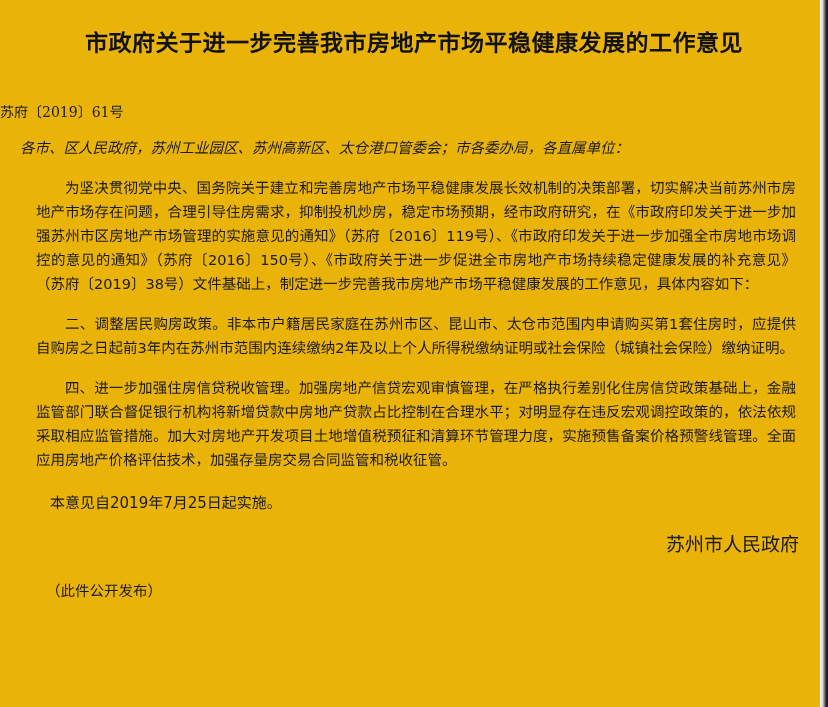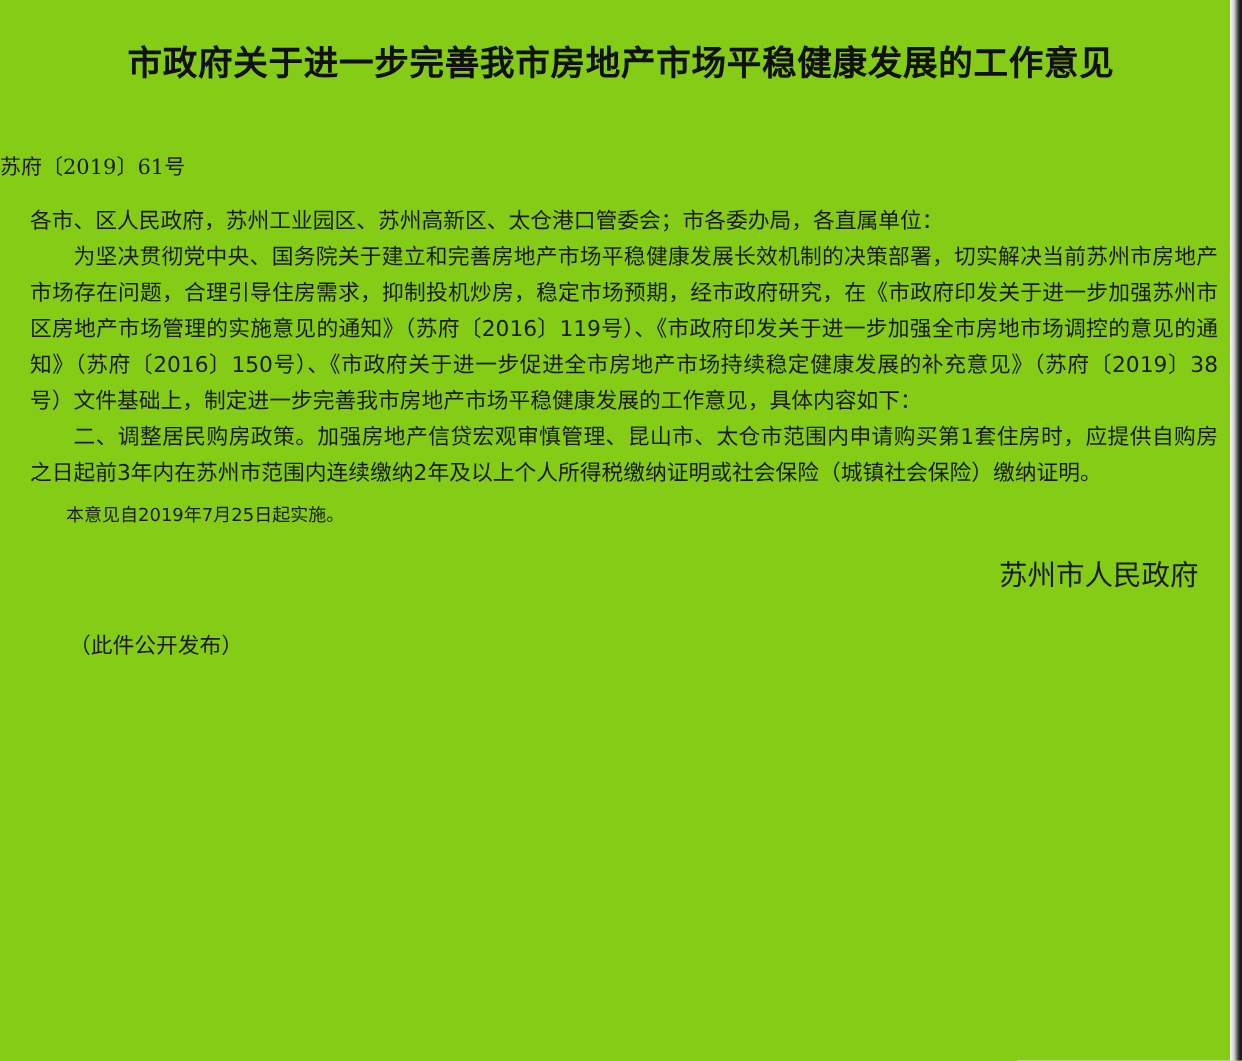--- a/index.html
+++ b/index.html
@@ -15,21 +15,21 @@
     font-family: "DejaVu Sans", "Liberation Sans", sans-serif;
     color: #1b1b1b;
     position: relative;
   }
 
   .page {
     position: relative;
     width: 828px;
     height: 707px;
     box-sizing: border-box;
-    background: #84cc16;
+    background: #eab308;
     padding: 0;
   }
 
   
   .scan-edge {
     position: absolute;
     top: 0;
     right: 0;
     width: 8px;
     height: 707px;
@@ -62,33 +62,34 @@
   .body-wrap {
     padding: 10px 16px 0 20px;
   }
 
   .addressee {
     font-size: 14.5px;
     line-height: 24px;
     text-align: justify;
     margin: 0;
     padding-top: 4px;
+    font-style: italic;
   }
 
   p.para {
     font-size: 14.5px;
     line-height: 24px;
     text-align: justify;
     text-justify: inter-ideograph;
-    margin: 0;
+    margin: 16px;
     text-indent: 2em;
   }
 
   .closing {
-    font-size: 12px;
+    font-size: 15px;
     line-height: 24px;
     margin: 0;
     text-indent: 2em;
     padding-top: 3px;
   }
 
   .signature {
     margin: 0;
     padding-top: 16px;
     padding-right: 13px;
@@ -118,23 +119,24 @@
 
   <div class="doc-number">苏府〔2019〕61号</div>
 
   <div class="body-wrap">
 
     <p class="addressee">各市、区人民政府，苏州工业园区、苏州高新区、太仓港口管委会；市各委办局，各直属单位：</p>
 
     <p class="para">为坚决贯彻党中央、国务院关于建立和完善房地产市场平稳健康发展长效机制的决策部署，切实解决当前苏州市房地产市场存在问题，合理引导住房需求，抑制投机炒房，稳定市场预期，经市政府研究，在《市政府印发关于进一步加强苏州市区房地产市场管理的实施意见的通知》（苏府〔2016〕119号）、《市政府印发关于进一步加强全市房地市场调控的意见的通知》（苏府〔2016〕150号）、《市政府关于进一步促进全市房地产市场持续稳定健康发展的补充意见》（苏府〔2019〕38号）文件基础上，制定进一步完善我市房地产市场平稳健康发展的工作意见，具体内容如下：</p>
 
 
-    <p class="para">二、调整居民购房政策。加强房地产信贷宏观审慎管理、昆山市、太仓市范围内申请购买第1套住房时，应提供自购房之日起前3年内在苏州市范围内连续缴纳2年及以上个人所得税缴纳证明或社会保险（城镇社会保险）缴纳证明。</p>
+    <p class="para">二、调整居民购房政策。非本市户籍居民家庭在苏州市区、昆山市、太仓市范围内申请购买第1套住房时，应提供自购房之日起前3年内在苏州市范围内连续缴纳2年及以上个人所得税缴纳证明或社会保险（城镇社会保险）缴纳证明。</p>
 
 
+    <p class="para">四、进一步加强住房信贷税收管理。加强房地产信贷宏观审慎管理，在严格执行差别化住房信贷政策基础上，金融监管部门联合督促银行机构将新增贷款中房地产贷款占比控制在合理水平；对明显存在违反宏观调控政策的，依法依规采取相应监管措施。加大对房地产开发项目土地增值税预征和清算环节管理力度，实施预售备案价格预警线管理。全面应用房地产价格评估技术，加强存量房交易合同监管和税收征管。</p>
 
     <p class="closing">本意见自2019年7月25日起实施。</p>
 
     <div class="signature">
       <div>苏州市人民政府</div>
     </div>
 
     <p class="public-note">（此件公开发布）</p>
 
   </div>

